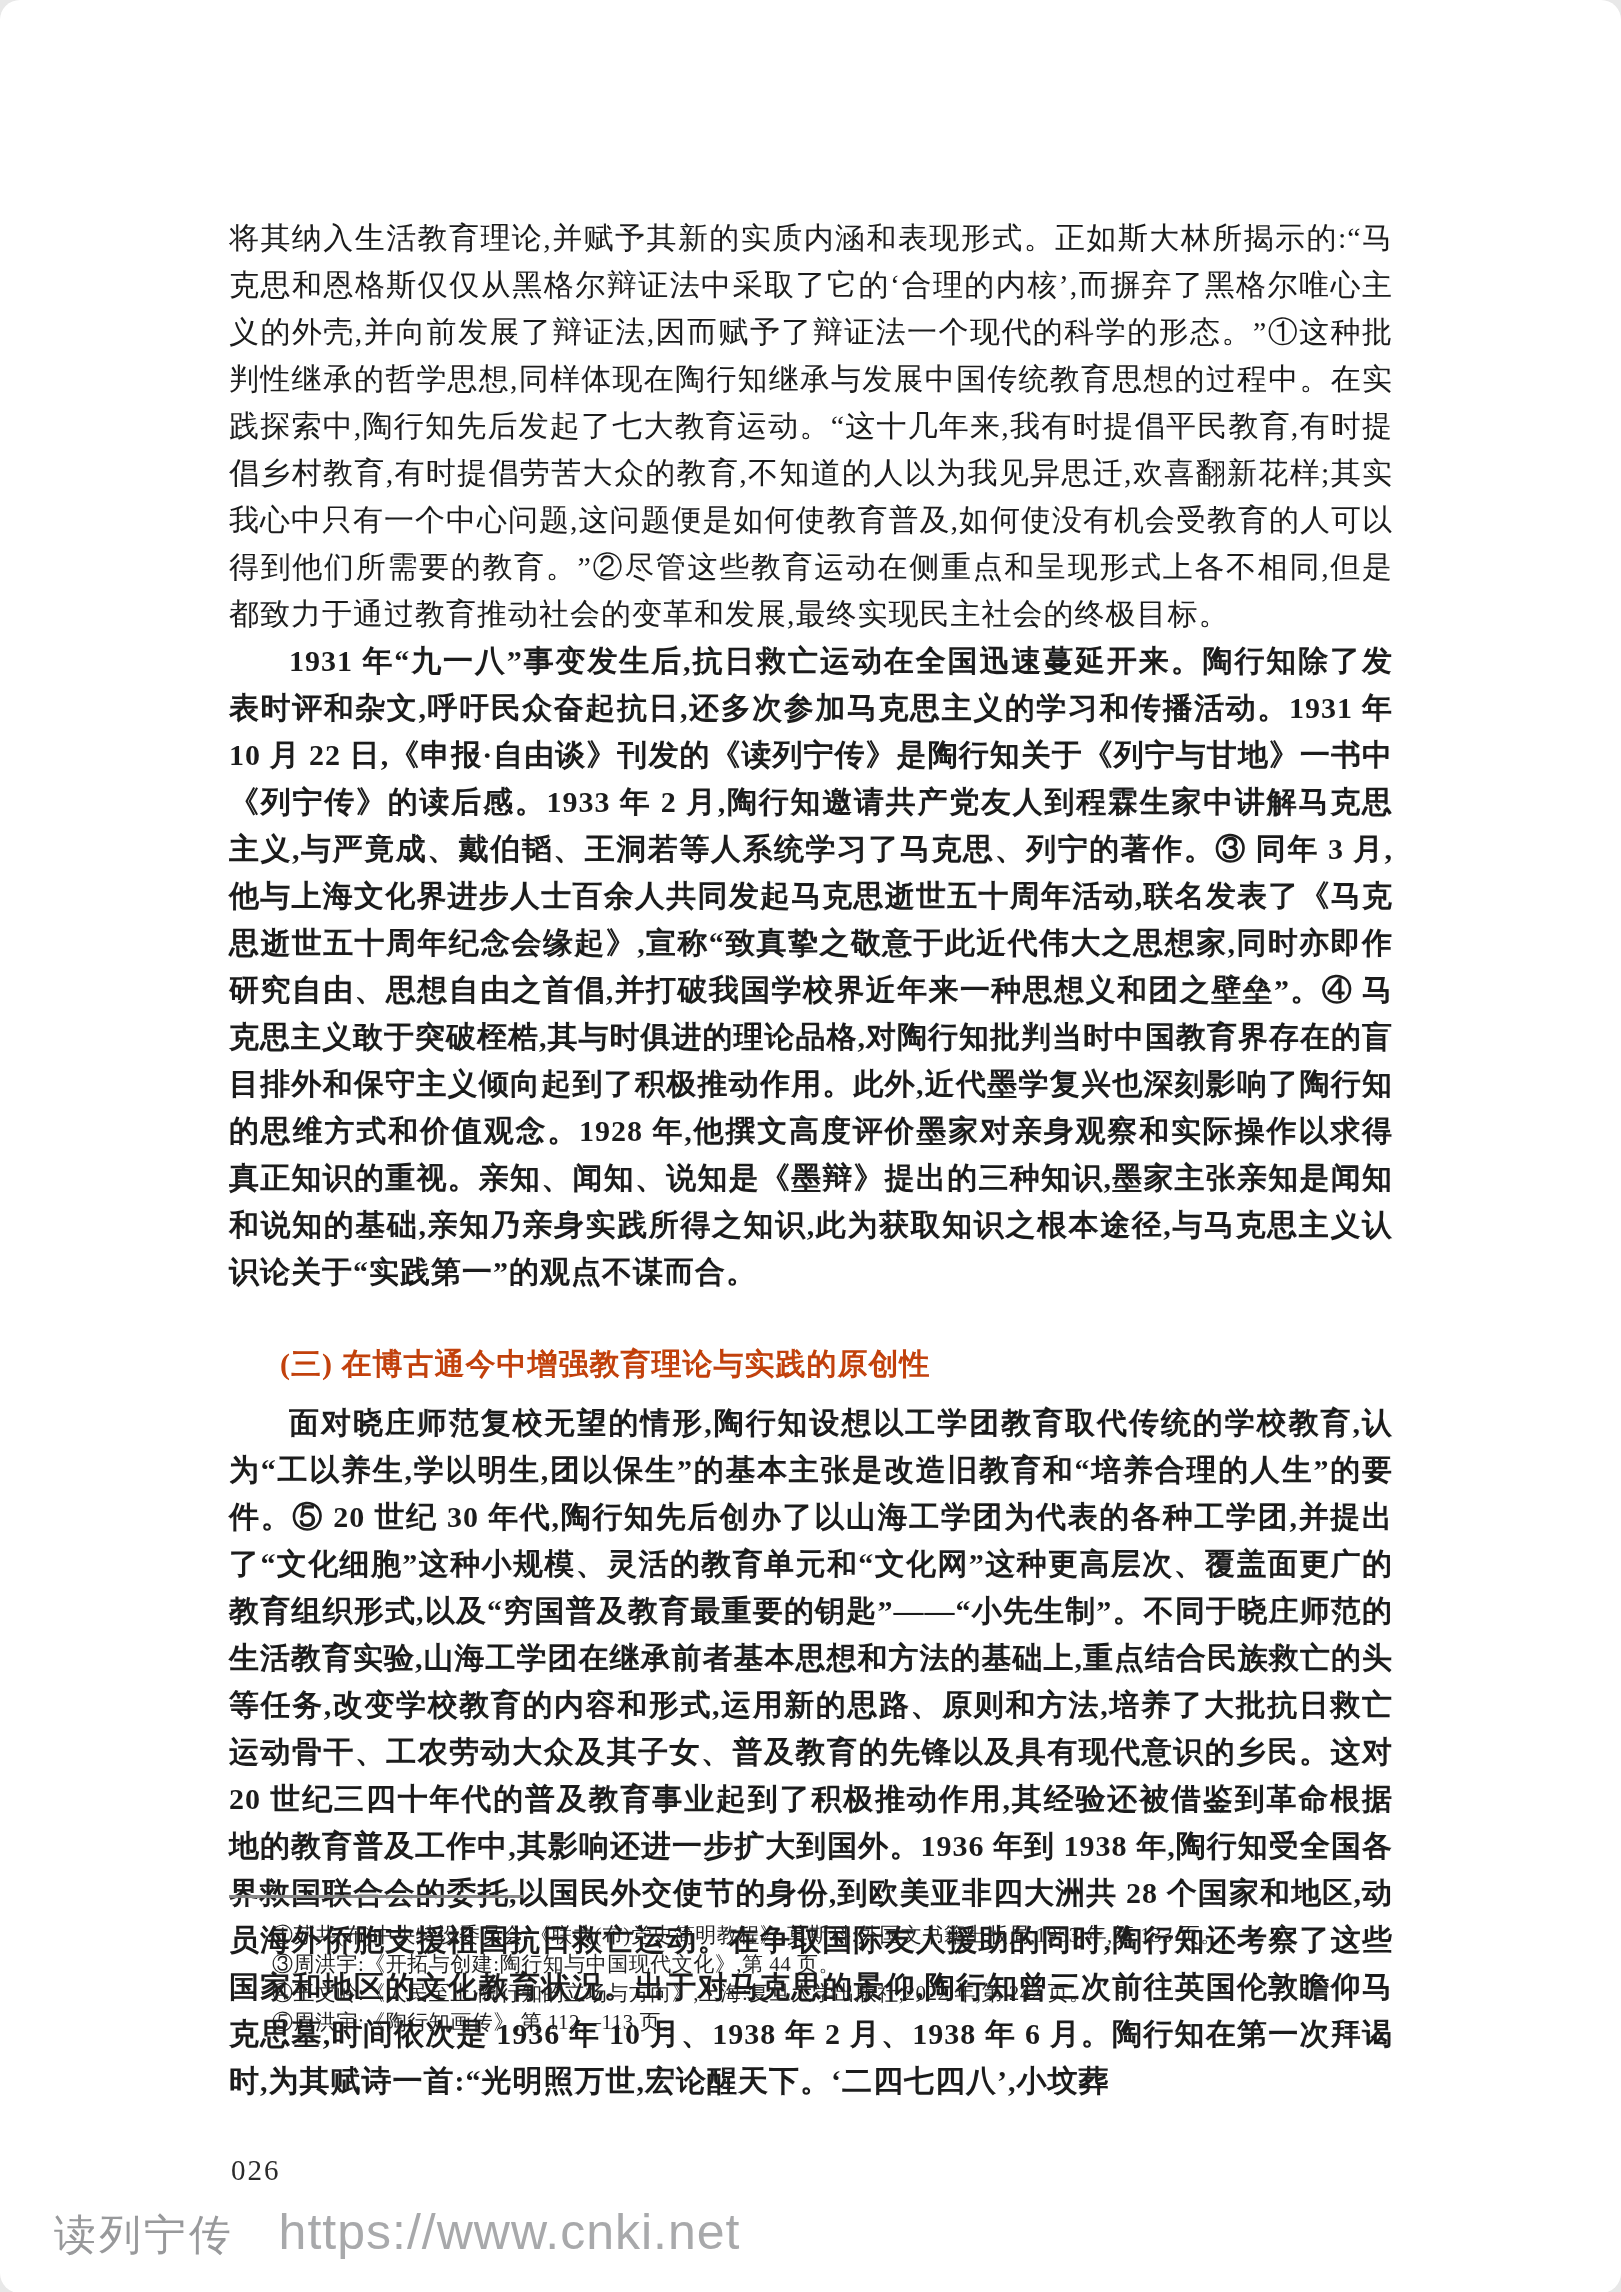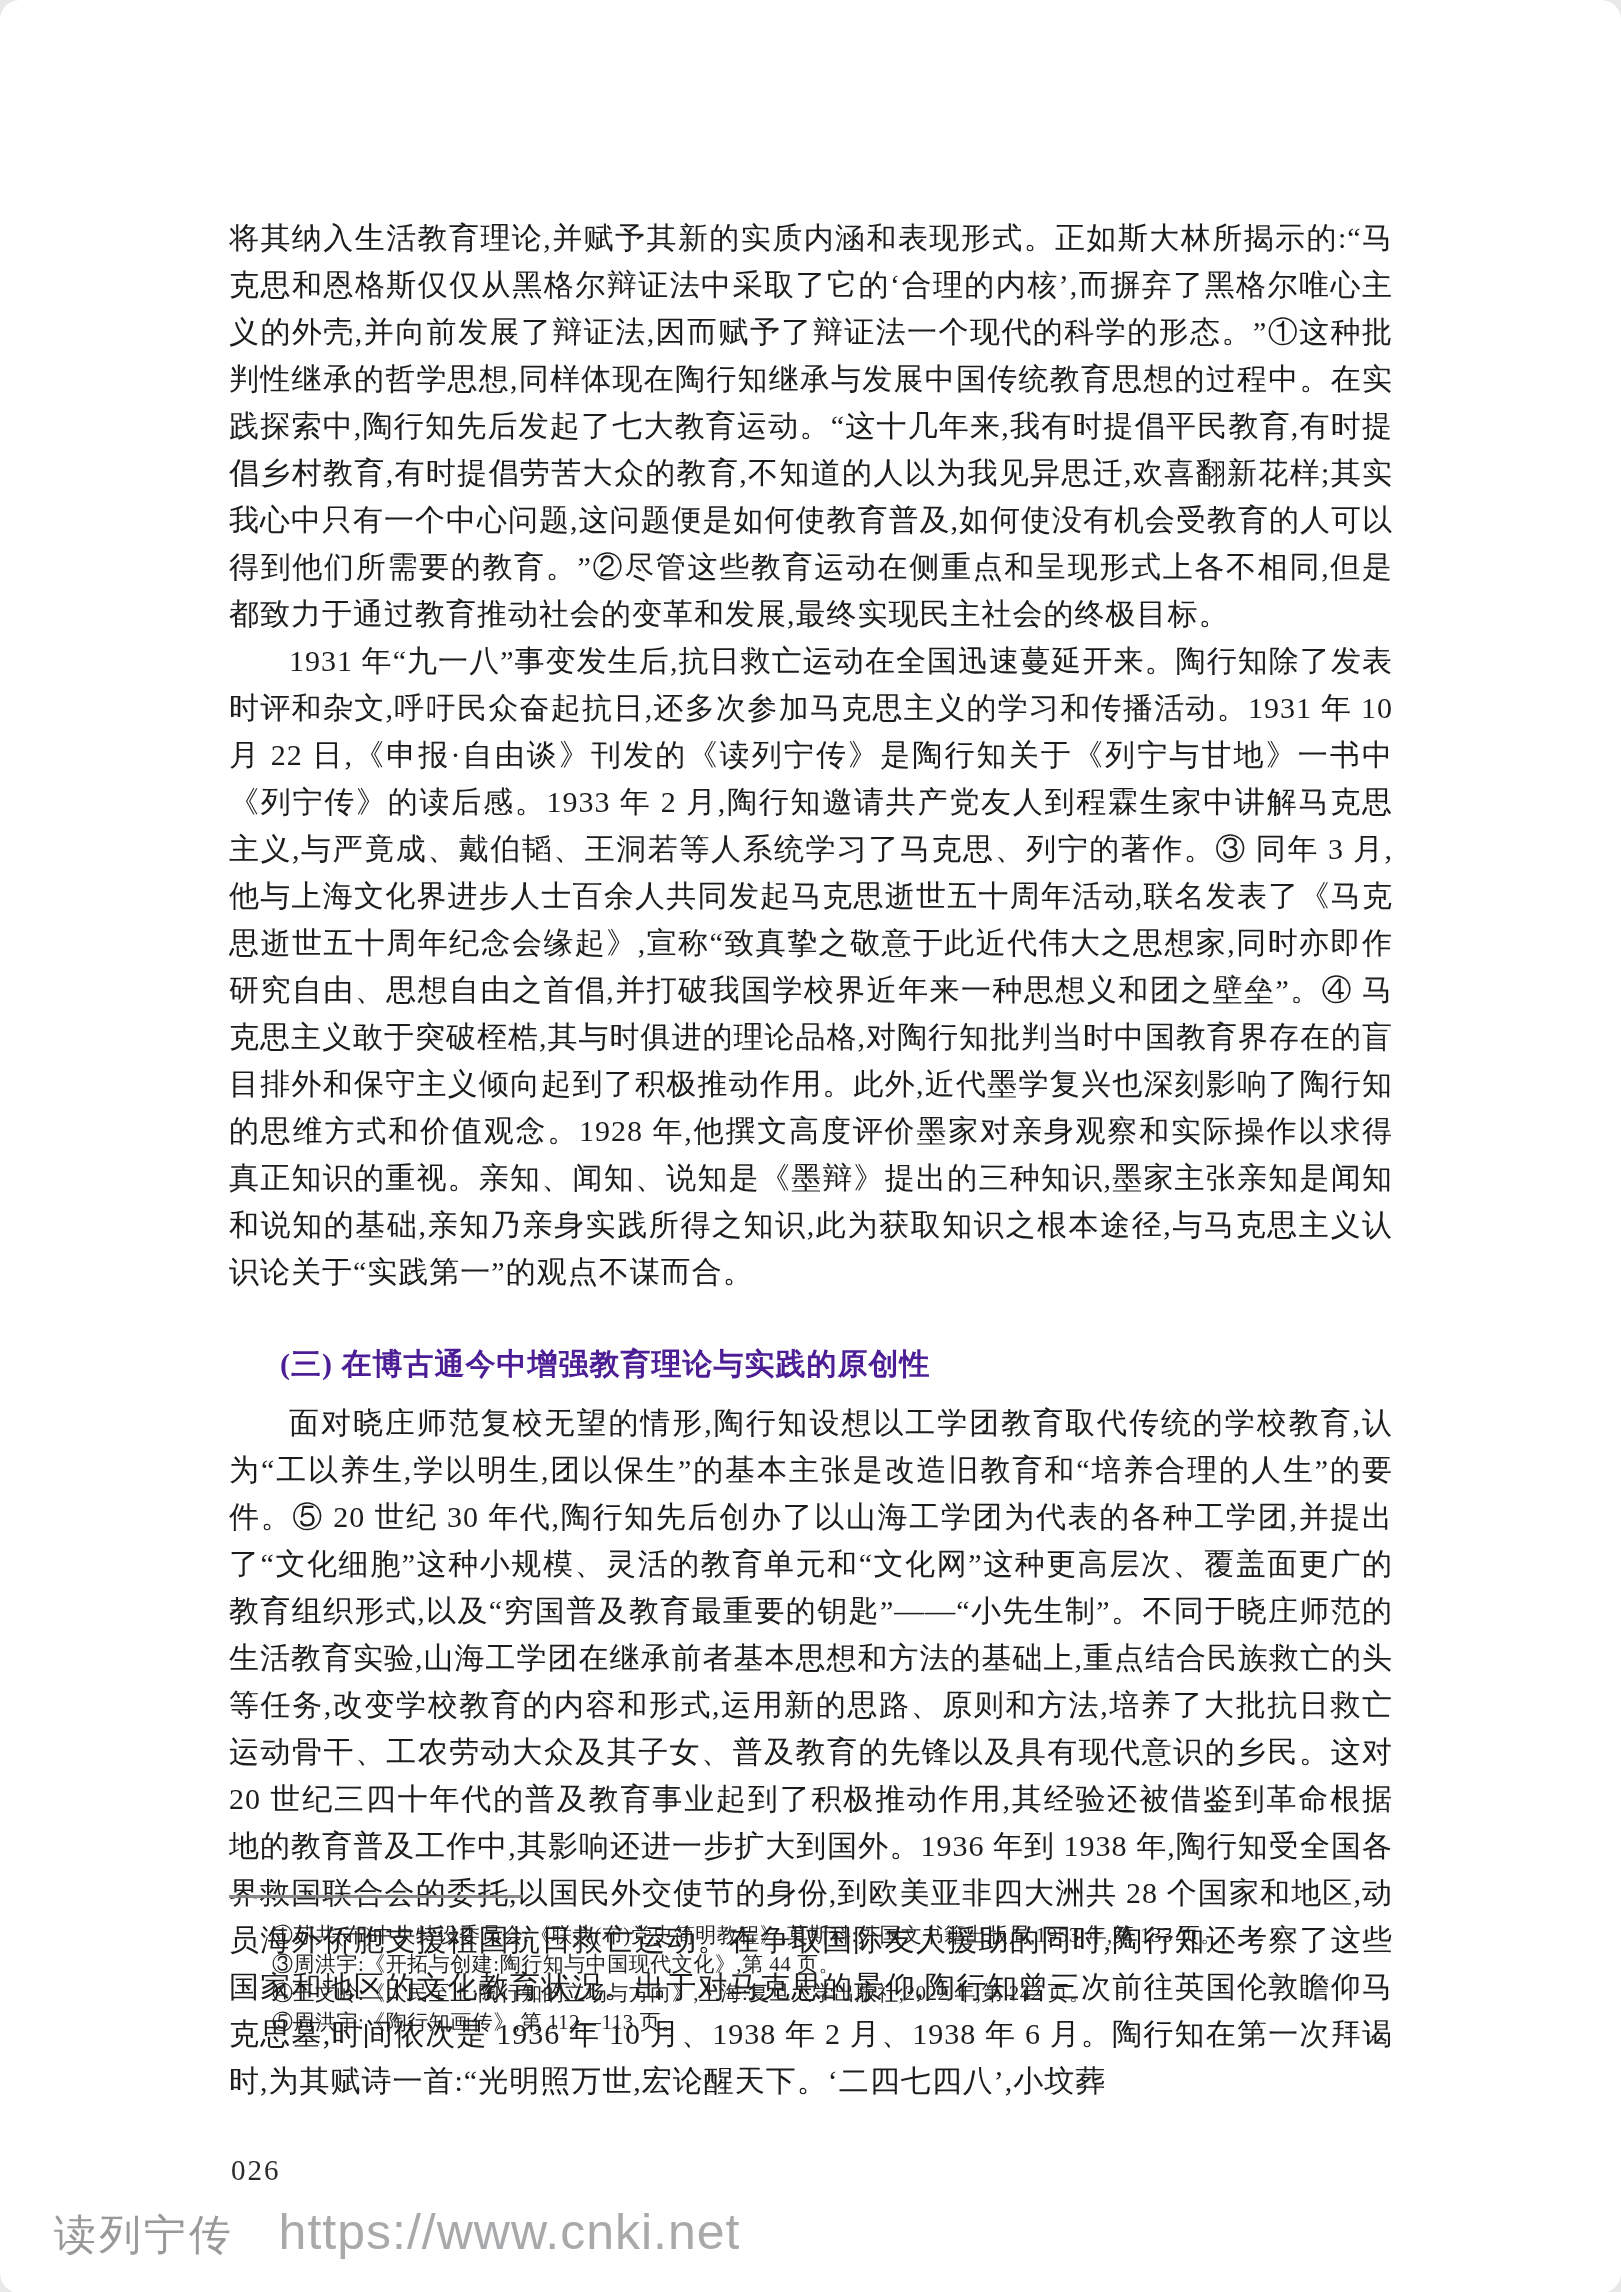--- a/index.html
+++ b/index.html
@@ -20,27 +20,27 @@
     width: 1164px;
   }
   .para {
     margin: 0;
     font-size: 30px;
     line-height: 47px;
     text-align: justify;
     letter-spacing: 1px;
     color: #1c1c1c;
   }
-  .para.indent { text-indent: 2em; }
+  .para.indent { text-indent: 2em; font-weight: bold; }
   .section-heading {
     margin: 45px 0 11.8px 0;
     font-size: 30px;
     line-height: 47px;
     font-weight: bold;
-    color: #4c1d95;
+    color: #c2410c;
     text-indent: 1.7em;
     letter-spacing: 1px;
   }
   .footnote-divider {
     position: absolute;
     left: 229px;
     top: 1895px;
     width: 294px;
     height: 2.9px;
     background: #8a8a8a;

